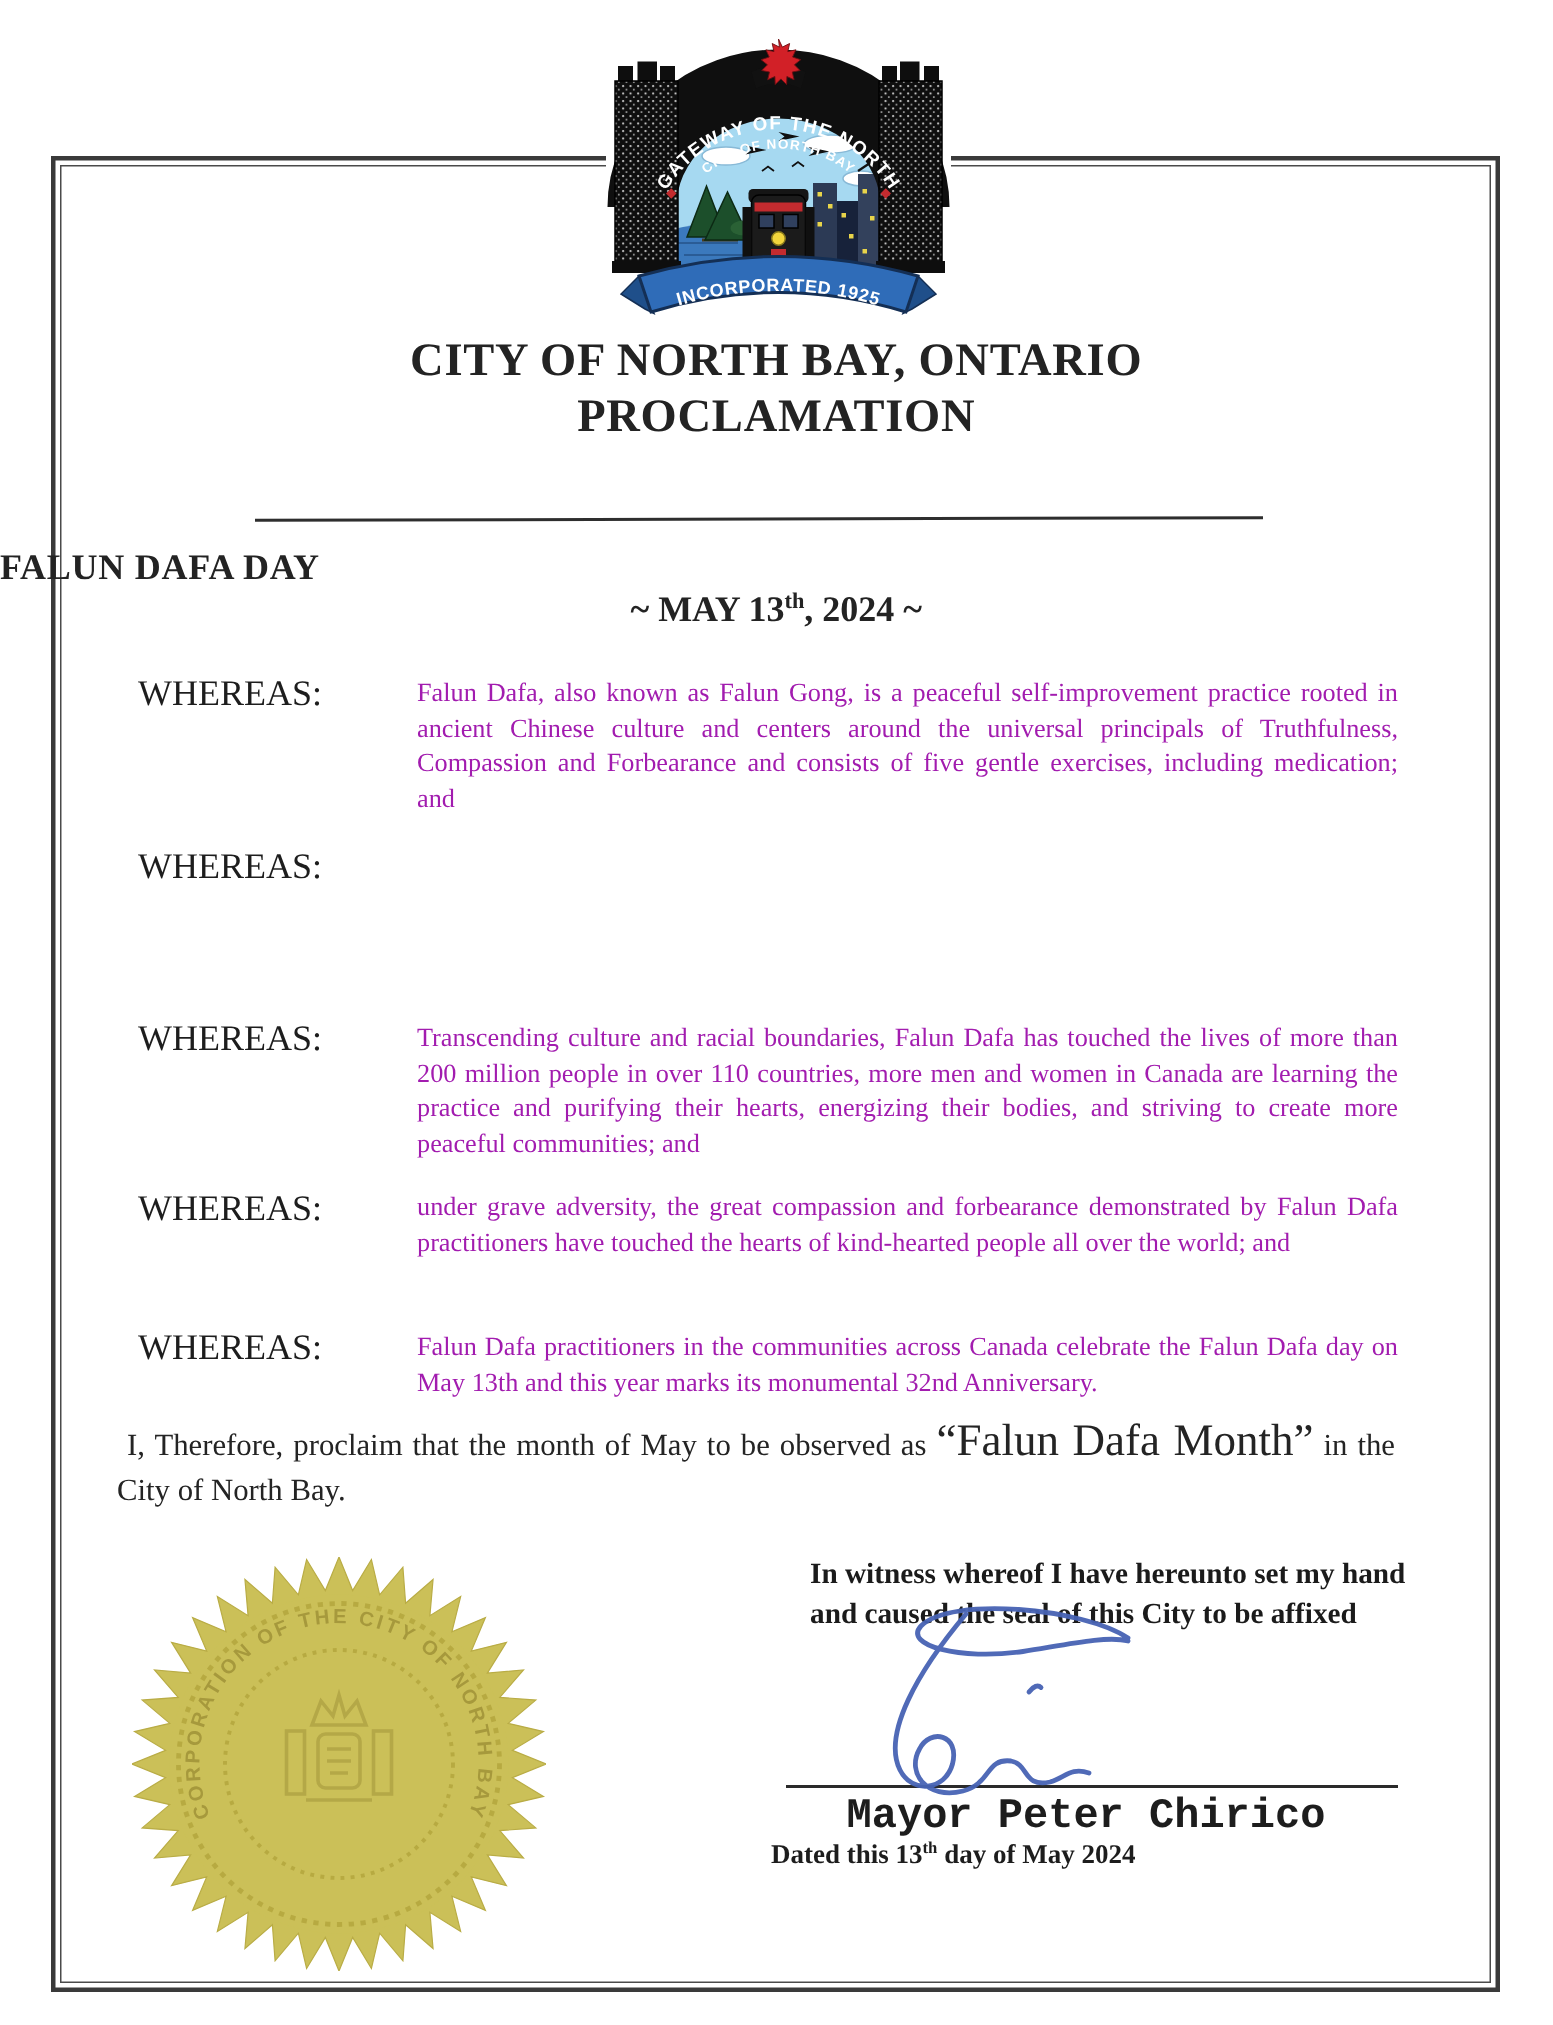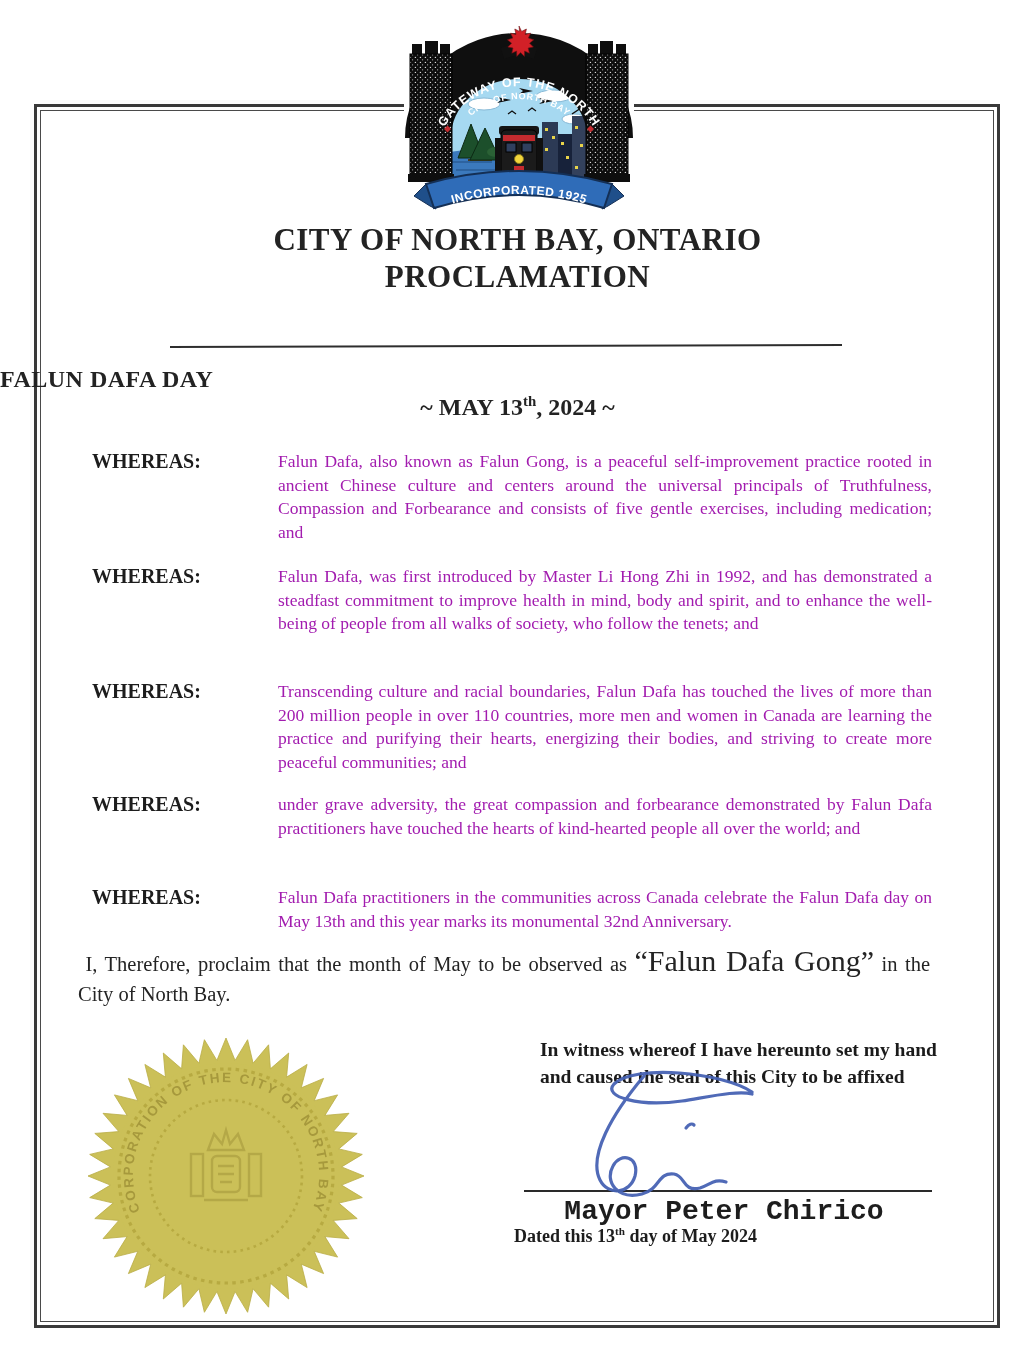--- a/index.html
+++ b/index.html
@@ -31,21 +31,21 @@
   .divider{left:170px;top:345px;width:672px;height:2px;background:#2e2e2e;
     transform:rotate(-0.15deg);}
   .event-title{left:0;top:366px;width:1035px;
     font-weight:bold;font-size:24px;color:#232323;letter-spacing:.5px;}
   .event-date{left:0;top:394px;width:1035px;text-align:center;
     font-weight:bold;font-size:24px;color:#232323;}
   sup{font-size:62%;vertical-align:super;line-height:0;}
 
   
   .wrow{left:92px;width:840px;display:flex;}
-  .wlabel{width:186px;flex:0 0 186px;font-weight:bold;font-size:20px;color:#1d1d1d;}
+  .wlabel{width:186px;flex:0 0 186px;font-weight:normal;font-size:24px;color:#1d1d1d;}
   .wtext{flex:1;font-size:17.5px;line-height:23.5px;text-align:justify;color:#a21caf;}
 
   .proclaim{left:78px;top:946px;width:852px;font-size:20.5px;line-height:30px;
     text-align:justify;color:#242424;}
   .proclaim .big{font-size:30px;line-height:30px;}
 
   
   .witness{left:524px;top:1036px;width:432px;font-weight:bold;
     font-size:19.5px;line-height:27px;color:#1b1b1b;margin-left:16px;}
   .sig-svg{left:516px;top:1070px;width:256px;height:132px;z-index:4;}
@@ -185,36 +185,35 @@
 
 <div class="abs event-title">FALUN DAFA DAY</div>
 <div class="abs event-date"><span>~ MAY 13</span><sup>th</sup><span>, 2024 ~</span></div>
 
 <div class="abs wrow" style="top:450px">
   <div class="wlabel">WHEREAS:</div>
   <div class="wtext">Falun Dafa, also known as Falun Gong, is a peaceful self-improvement practice rooted in ancient Chinese culture and centers around the universal principals of Truthfulness, Compassion and Forbearance and consists of five gentle exercises, including medication; and</div>
 </div>
 <div class="abs wrow" style="top:565px">
   <div class="wlabel">WHEREAS:</div>
-  <div class="wtext">Falun Dafa, was first introduced by Master Li Hong Zhi in 1992, and has demonstrated a steadfast commitment to improve health in mind, body and spirit, and to enhance the well-being of people from all walks of society, who follow the tenets; and</div>
 </div>
 <div class="abs wrow" style="top:680px">
   <div class="wlabel">WHEREAS:</div>
   <div class="wtext">Transcending culture and racial boundaries, Falun Dafa has touched the lives of more than 200 million people in over 110 countries, more men and women in Canada are learning the practice and purifying their hearts, energizing their bodies, and striving to create more peaceful communities; and</div>
 </div>
 <div class="abs wrow" style="top:793px">
   <div class="wlabel">WHEREAS:</div>
   <div class="wtext">under grave adversity, the great compassion and forbearance demonstrated by Falun Dafa practitioners have touched the hearts of kind-hearted people all over the world; and</div>
 </div>
 <div class="abs wrow" style="top:886px">
   <div class="wlabel">WHEREAS:</div>
   <div class="wtext">Falun Dafa practitioners in the communities across Canada celebrate the Falun Dafa day on May 13th and this year marks its monumental 32nd Anniversary.</div>
 </div>
 
-<div class="abs proclaim">&nbsp;<span>I, Therefore, proclaim that the month of May to be observed as </span><span class="big">“Falun Dafa Gong”</span><span> in the City of North Bay.</span></div>
+<div class="abs proclaim">&nbsp;<span>I, Therefore, proclaim that the month of May to be observed as </span><span class="big">“Falun Dafa Month”</span><span> in the City of North Bay.</span></div>
 
 <svg class="abs seal" viewBox="0 0 276 276">
   <polygon id="seal-star" fill="#cbc058" stroke="#b9ac45" stroke-width="0.8" points="138.0,0.0 147.1,22.4 159.6,1.7 165.1,25.2 180.6,6.8 182.4,30.8 200.7,15.0 198.6,39.1 219.1,26.4 213.3,49.8 235.6,40.4 226.2,62.7 249.6,56.9 236.9,77.4 261.0,75.3 245.2,93.6 269.2,95.4 250.8,110.9 274.3,116.4 253.6,128.9 276.0,138.0 253.6,147.1 274.3,159.6 250.8,165.1 269.2,180.6 245.2,182.4 261.0,200.7 236.9,198.6 249.6,219.1 226.2,213.3 235.6,235.6 213.3,226.2 219.1,249.6 198.6,236.9 200.7,261.0 182.4,245.2 180.6,269.2 165.1,250.8 159.6,274.3 147.1,253.6 138.0,276.0 128.9,253.6 116.4,274.3 110.9,250.8 95.4,269.2 93.6,245.2 75.3,261.0 77.4,236.9 56.9,249.6 62.7,226.2 40.4,235.6 49.8,213.3 26.4,219.1 39.1,198.6 15.0,200.7 30.8,182.4 6.8,180.6 25.2,165.1 1.7,159.6 22.4,147.1 0.0,138.0 22.4,128.9 1.7,116.4 25.2,110.9 6.8,95.4 30.8,93.6 15.0,75.3 39.1,77.4 26.4,56.9 49.8,62.7 40.4,40.4 62.7,49.8 56.9,26.4 77.4,39.1 75.3,15.0 93.6,30.8 95.4,6.8 110.9,25.2 116.4,1.7 128.9,22.4"></polygon>
   <circle cx="138" cy="138" r="113" fill="#cbc058"></circle>
   <circle cx="138" cy="138" r="107" fill="none" stroke="#b2a43c" stroke-width="3.2" stroke-dasharray="3.5 4.4" opacity="0.8"></circle>
   <circle cx="138" cy="138" r="76" fill="none" stroke="#b2a43c" stroke-width="2.6" stroke-dasharray="2.6 4.2" opacity="0.8"></circle>
   <path id="sealTextArc" d="M 54 177 A 93 93 0 1 1 222 177" fill="none"></path>
   <text class="seal-ring-text" text-anchor="middle">
     <textPath href="#sealTextArc" startOffset="50%">CORPORATION OF THE CITY OF NORTH BAY</textPath>
   </text>

